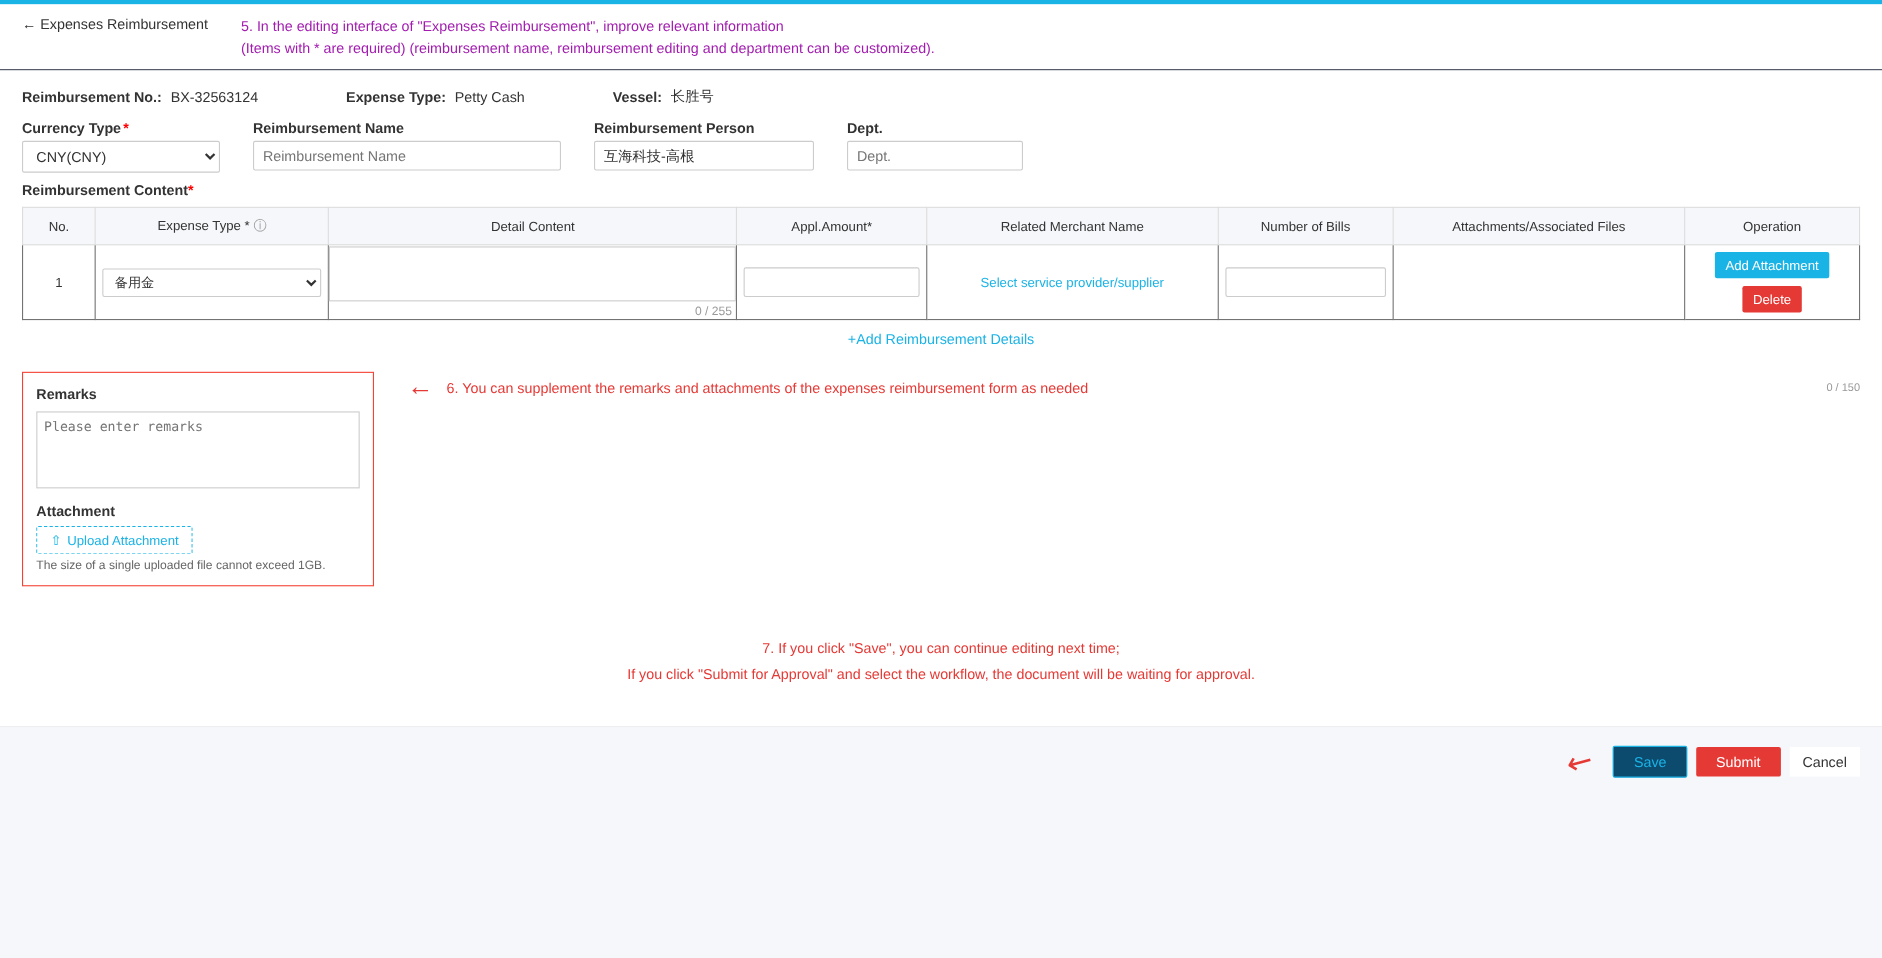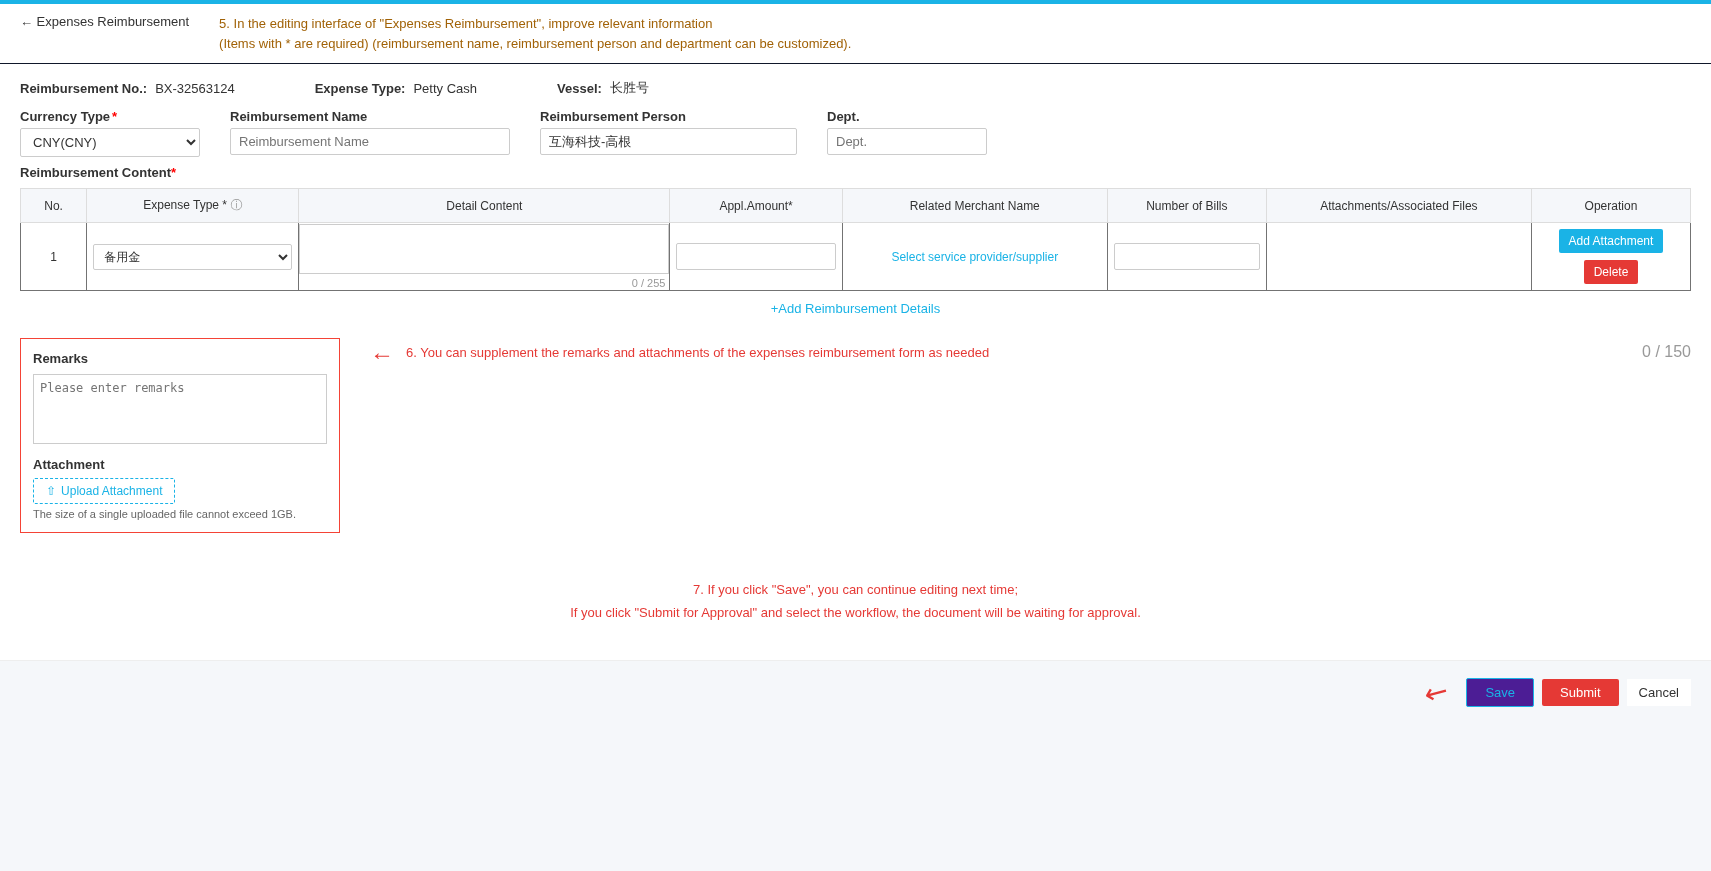--- a/index.html
+++ b/index.html
@@ -2,21 +2,21 @@
 <html><head>
   <meta charset="utf-8">
   <style>
     * { box-sizing: border-box; margin: 0; padding: 0; }
     body { font-family: Arial, sans-serif; font-size: 13px; background: #f5f7fa; color: #333; }
 
     .top-bar { background: #1ab3e6; height: 4px; width: 100%; }
 
     .header { background: #fff; padding: 10px 20px; display: flex; align-items: flex-start; border-bottom: 1px solid #0f172a; }
     .back-link { color: #333; text-decoration: none; display: flex; align-items: center; gap: 5px; font-size: 13px; }
-    .header-instruction { color: #a16207; font-size: 13px; margin-left: 30px; line-height: 1.5; }
+    .header-instruction { color: #a21caf; font-size: 13px; margin-left: 30px; line-height: 1.5; }
 
     .content { padding: 15px 20px; background: #fff; margin: 0; }
 
     .form-row { display: flex; align-items: center; margin-bottom: 12px; gap: 20px; }
     .form-field { display: flex; align-items: center; gap: 8px; }
     .form-field label { font-weight: bold; white-space: nowrap; font-size: 13px; }
     .form-field span { font-size: 13px; }
 
     .form-section { margin-bottom: 12px; }
     .section-row { display: flex; gap: 20px; align-items: flex-start; margin-bottom: 8px; }
@@ -27,21 +27,21 @@
     select, input[type="text"] {
       border: 1px solid #ccc;
       padding: 5px 8px;
       font-size: 13px;
       border-radius: 2px;
       background: #fff;
       color: #333;
     }
     .select-currency { width: 180px; }
     .input-reimbursement-name { width: 280px; }
-    .input-person { width: 257px; }
+    .input-person { width: 200px; }
     .input-dept { width: 160px; }
 
     .section-title { font-weight: bold; font-size: 13px; margin-bottom: 8px; }
 
     table { width: 100%; border-collapse: collapse; font-size: 12px; }
     table th { background: #f5f7fa; border: 1px solid #ddd; padding: 8px 6px; font-weight: normal; text-align: center; color: #333; }
     table td { border: 1px solid #737373; padding: 6px; text-align: center; vertical-align: middle; }
 
     .table-input { border: 1px solid #ccc; padding: 4px 6px; width: 100%; font-size: 12px; }
     .table-select { border: 1px solid #ccc; padding: 4px 6px; width: 100%; font-size: 12px; }
@@ -62,38 +62,38 @@
     .attachment-section { margin-top: 10px; }
     .attachment-title { font-weight: bold; font-size: 13px; margin-bottom: 6px; }
     .upload-btn { display: flex; align-items: center; gap: 5px; border: 1px dashed #1ab3e6; color: #1ab3e6; background: #fff; padding: 5px 12px; font-size: 12px; cursor: pointer; border-radius: 2px; }
     .upload-hint { font-size: 11px; color: #666; margin-top: 4px; }
 
     .bottom-section { display: flex; gap: 30px; align-items: flex-start; margin-top: 10px; }
 
     .instruction-7 { color: #e53935; font-size: 13px; text-align: center; line-height: 1.8; margin: 30px 0 20px; }
 
     .footer { display: flex; justify-content: flex-end; align-items: center; gap: 8px; padding: 15px 20px; border-top: 1px solid #eee; }
-    .btn-save { background: #4c1d95; color: #1ab3e6; border: 1px solid #1ab3e6; padding: 6px 18px; font-size: 13px; cursor: pointer; border-radius: 2px; }
+    .btn-save { background: #0c4a6e; color: #1ab3e6; border: 1px solid #1ab3e6; padding: 6px 18px; font-size: 13px; cursor: pointer; border-radius: 2px; }
     .btn-submit { background: #e53935; color: #fff; border: none; padding: 6px 18px; font-size: 13px; cursor: pointer; border-radius: 2px; }
     .btn-cancel { background: #fff; color: #333; border: none; padding: 6px 12px; font-size: 13px; cursor: pointer; }
 
     .total-row td { background: #fafafa; }
   </style>
 </head>
 <body>
 
 <div class="top-bar"></div>
 
 <div class="header">
   <a class="back-link" href="#">
     <span>← Expenses Reimbursement</span>
   </a>
   <div class="header-instruction">
     <div>5. In the editing interface of "Expenses Reimbursement", improve relevant information</div>
-    <div>(Items with * are required) (reimbursement name, reimbursement person and department can be customized).</div>
+    <div>(Items with * are required) (reimbursement name, reimbursement editing and department can be customized).</div>
   </div>
 </div>
 
 <div class="content">
 
   <div class="form-row">
     <div class="form-field">
       <label>Reimbursement No.:</label>
       <span>BX-32563124</span>
     </div>
@@ -193,21 +193,21 @@
           <span>⇧</span>
           <span>Upload Attachment</span>
         </button>
         <div class="upload-hint">The size of a single uploaded file cannot exceed 1GB.</div>
       </div>
     </div>
 
     <div style="display:flex; align-items:center; gap:12px; flex:1">
       <span style="color:#e53935; font-size:24px; font-weight:bold">←</span>
       <span style="color:#e53935; font-size:13px">6. You can supplement the remarks and attachments of the expenses reimbursement form as needed</span>
-      <span style="color:#999; font-size:16px; margin-left:auto">0 / 150</span>
+      <span style="color:#999; font-size:10px; margin-left:auto">0 / 150</span>
     </div>
   </div>
 
   <div class="instruction-7">
     <div>7. If you click "Save", you can continue editing next time;</div>
     <div>If you click "Submit for Approval" and select the workflow, the document will be waiting for approval.</div>
   </div>
 
 </div>
 

